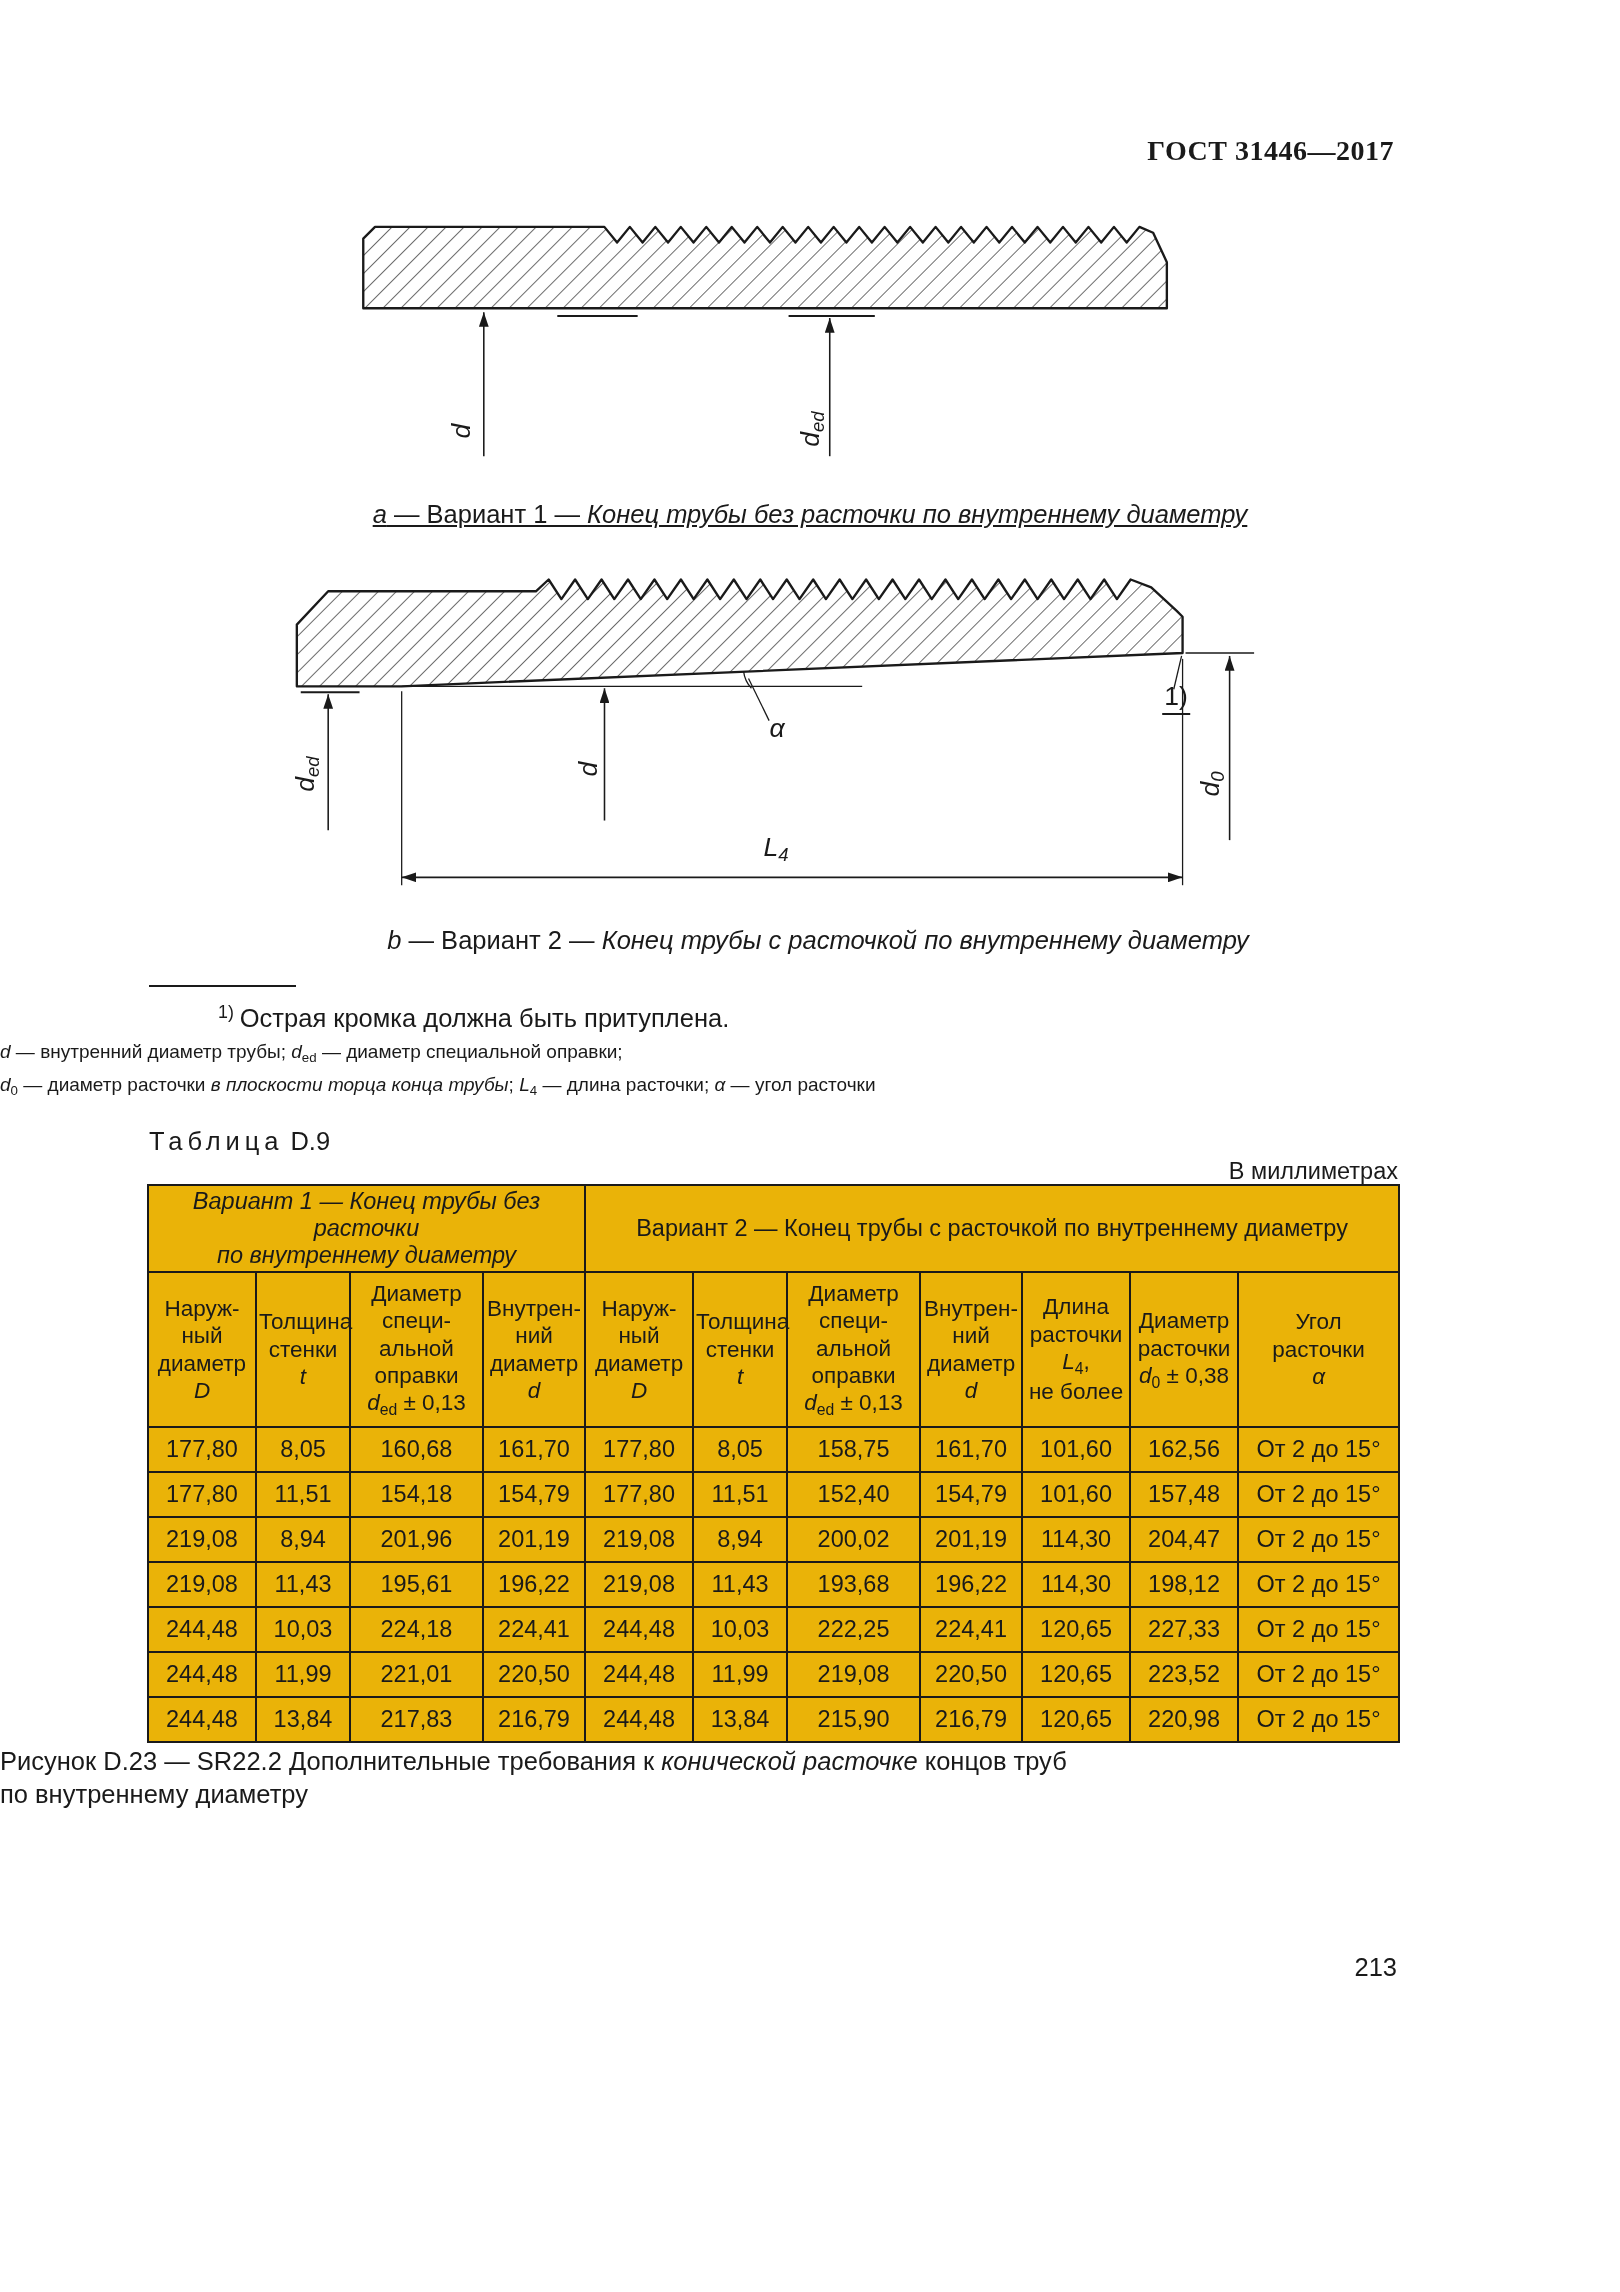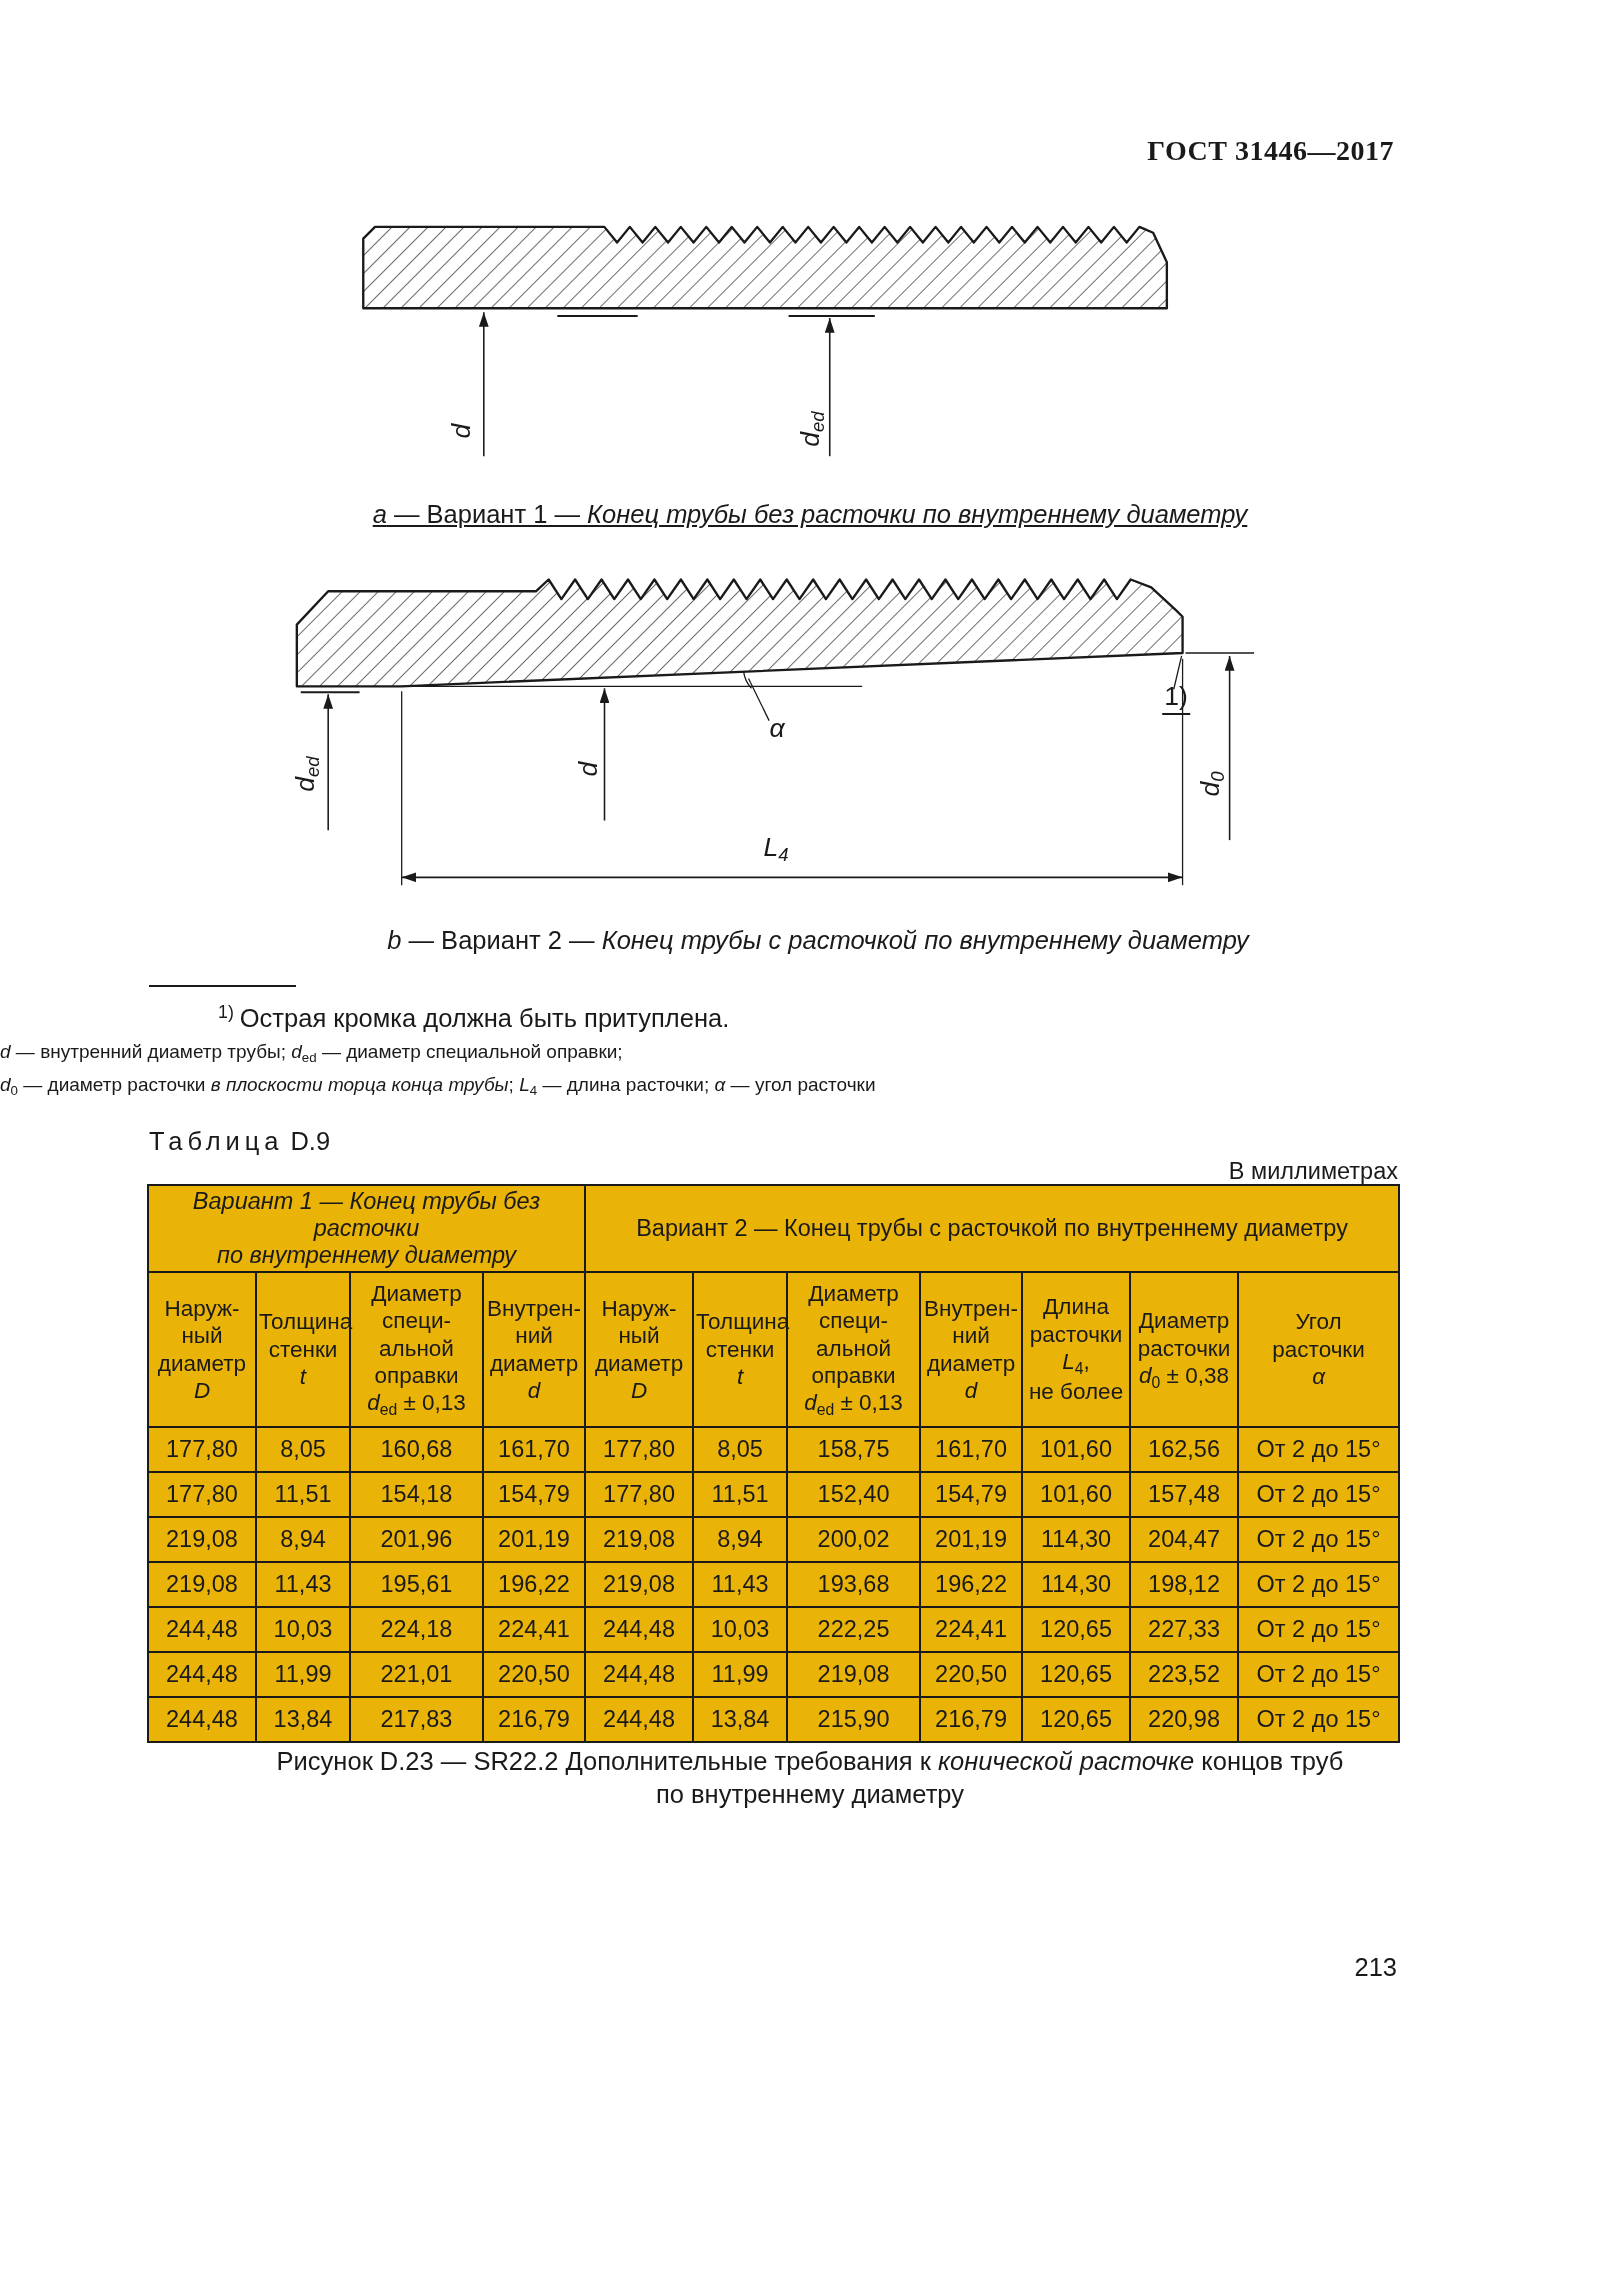--- a/index.html
+++ b/index.html
@@ -39,21 +39,21 @@
 
   .table-title { position:absolute; left:149px; top:1127px; font-size:25.5px; }
   .units-note  { position:absolute; right:222px; top:1158px; font-size:23.5px; }
 
   table.gtable { position:absolute; left:147px; top:1184px; width:1251px; border-collapse:collapse; table-layout:fixed; background:#eab308;padding-left:43px; }
   .gtable th, .gtable td { border:2px solid #1a1a1a; text-align:center; vertical-align:middle; font-weight:normal; }
   .gtable tr.group-row th { height:69px; font-size:23.5px; white-space:pre-line; padding:2px 7.8px; }
   .gtable tr.colhead-row th { height:155px; font-size:22.5px; white-space:pre-line; line-height:1.22; padding:5.9px 2px; }
   .gtable td { height:45px; font-size:23.5px; padding:2px 3.9px; }
 
-  .figure-label { position:absolute; left:0; width:1620px; text-align:center; font-size:25.5px; }
+  .figure-label { position:absolute; left:0; width:1620px; text-align:left; font-size:25.5px; }
   .fl-1 { top:1747px; }
   .fl-2 { top:1780px; }
 
   .page-num { position:absolute; right:223px; top:1953px; font-size:25.5px; }
 </style>
 </head>
 <body>
 
 <div class="page">
 

